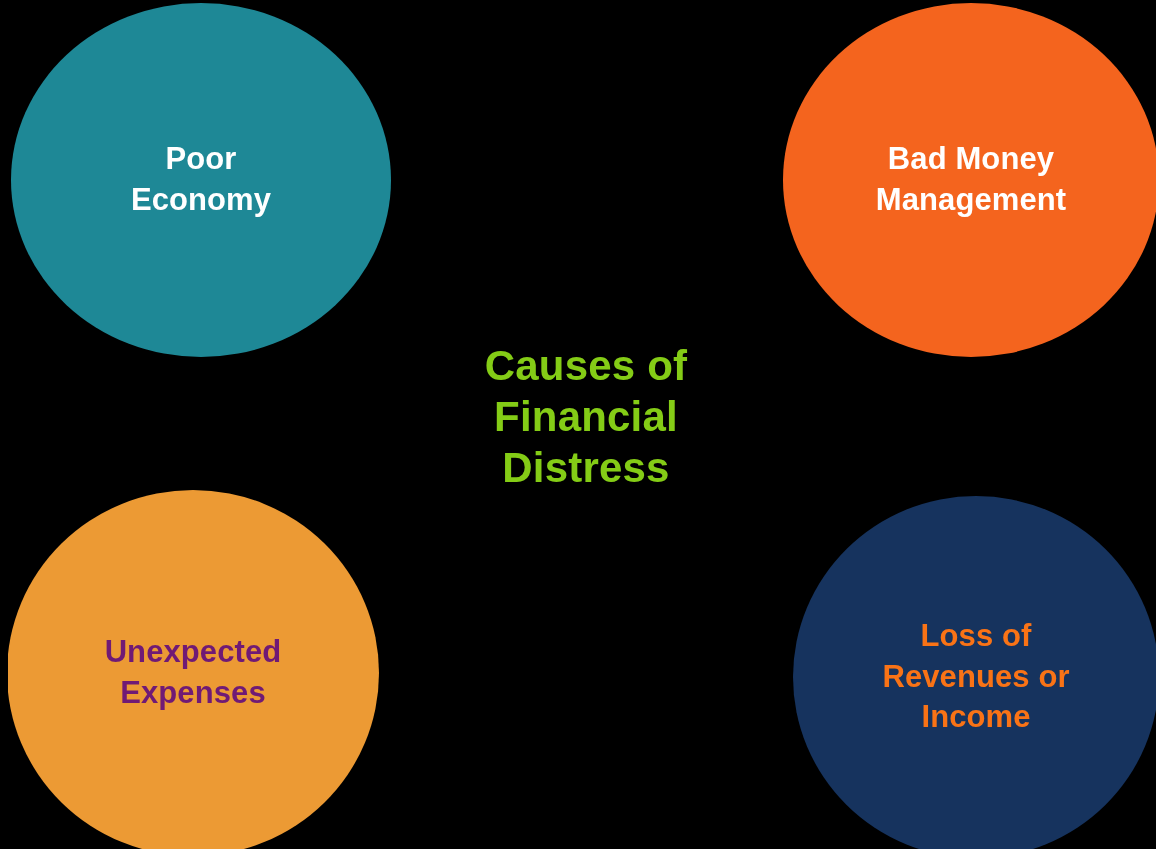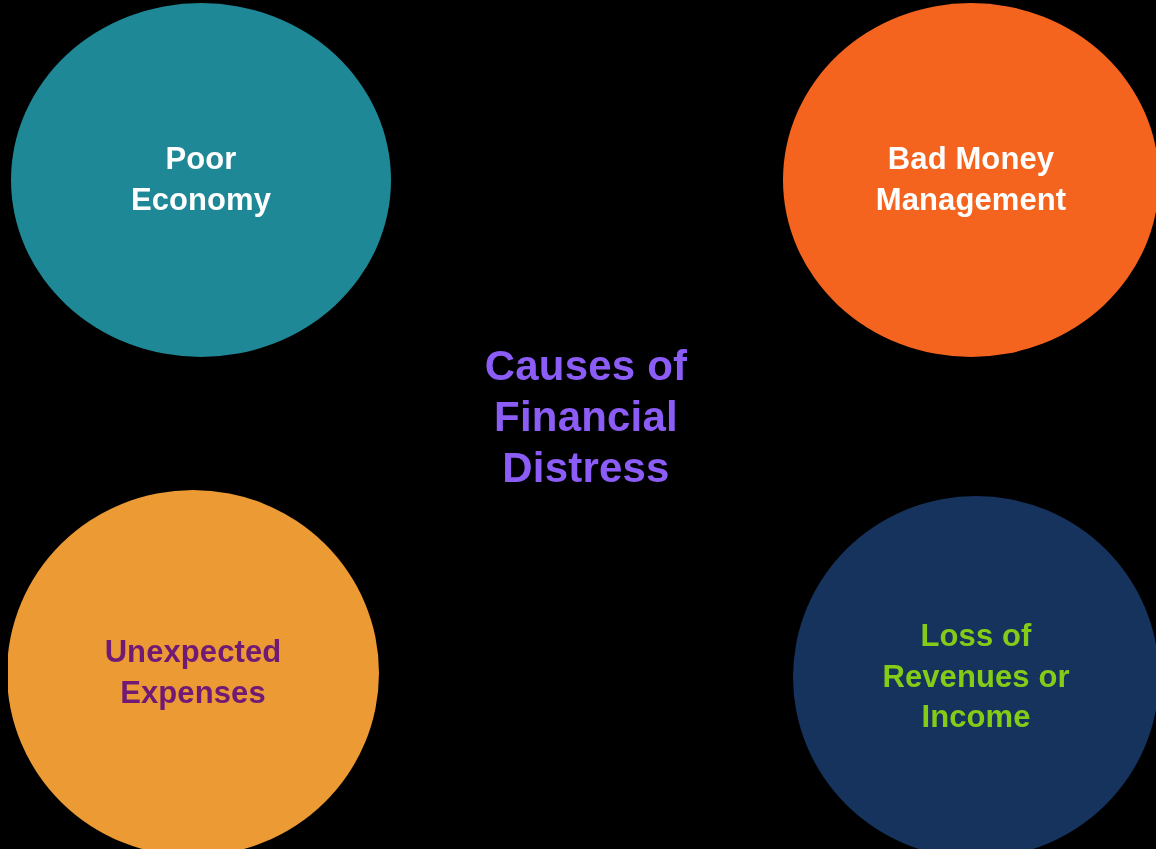--- a/index.html
+++ b/index.html
@@ -100,22 +100,22 @@
     <span class="bubble-label" style="color: rgb(255, 255, 255);">Bad Money
 Management</span>
   </div>
 
   <div class="bubble" id="bubble-unexpected-expenses" style="background-color: rgb(236, 154, 52);">
     <span class="bubble-label" style="color: #701a75;">Unexpected
 Expenses</span>
   </div>
 
   <div class="bubble" id="bubble-loss-of-revenues" style="background-color: rgb(22, 51, 94);">
-    <span class="bubble-label" style="color: #84cc16;">Loss of
+    <span class="bubble-label" style="color: #f97316;">Loss of
 Revenues or
 Income</span>
   </div>
 
-  <div id="center-title" style="color: #8b5cf6;">Causes of
+  <div id="center-title" style="color: #84cc16;">Causes of
 Financial
 Distress</div>
 
 </div>
 
 </body></html>

